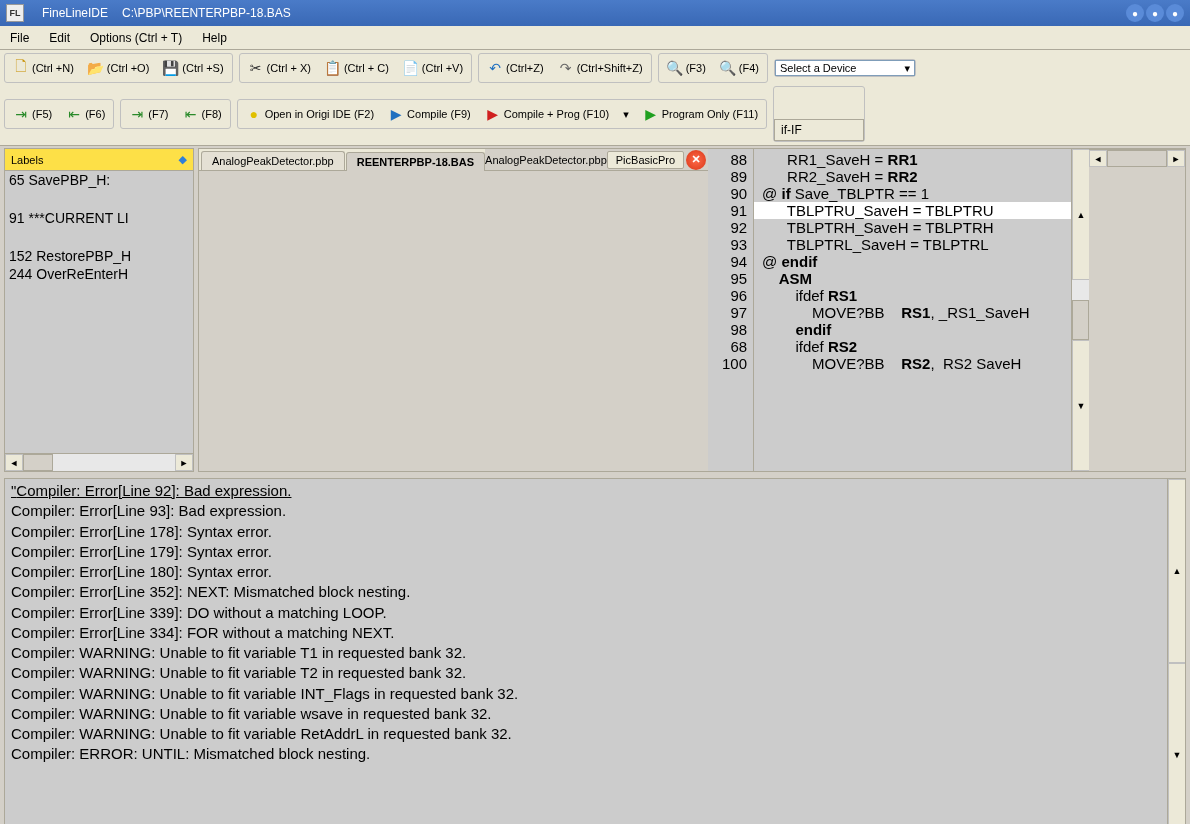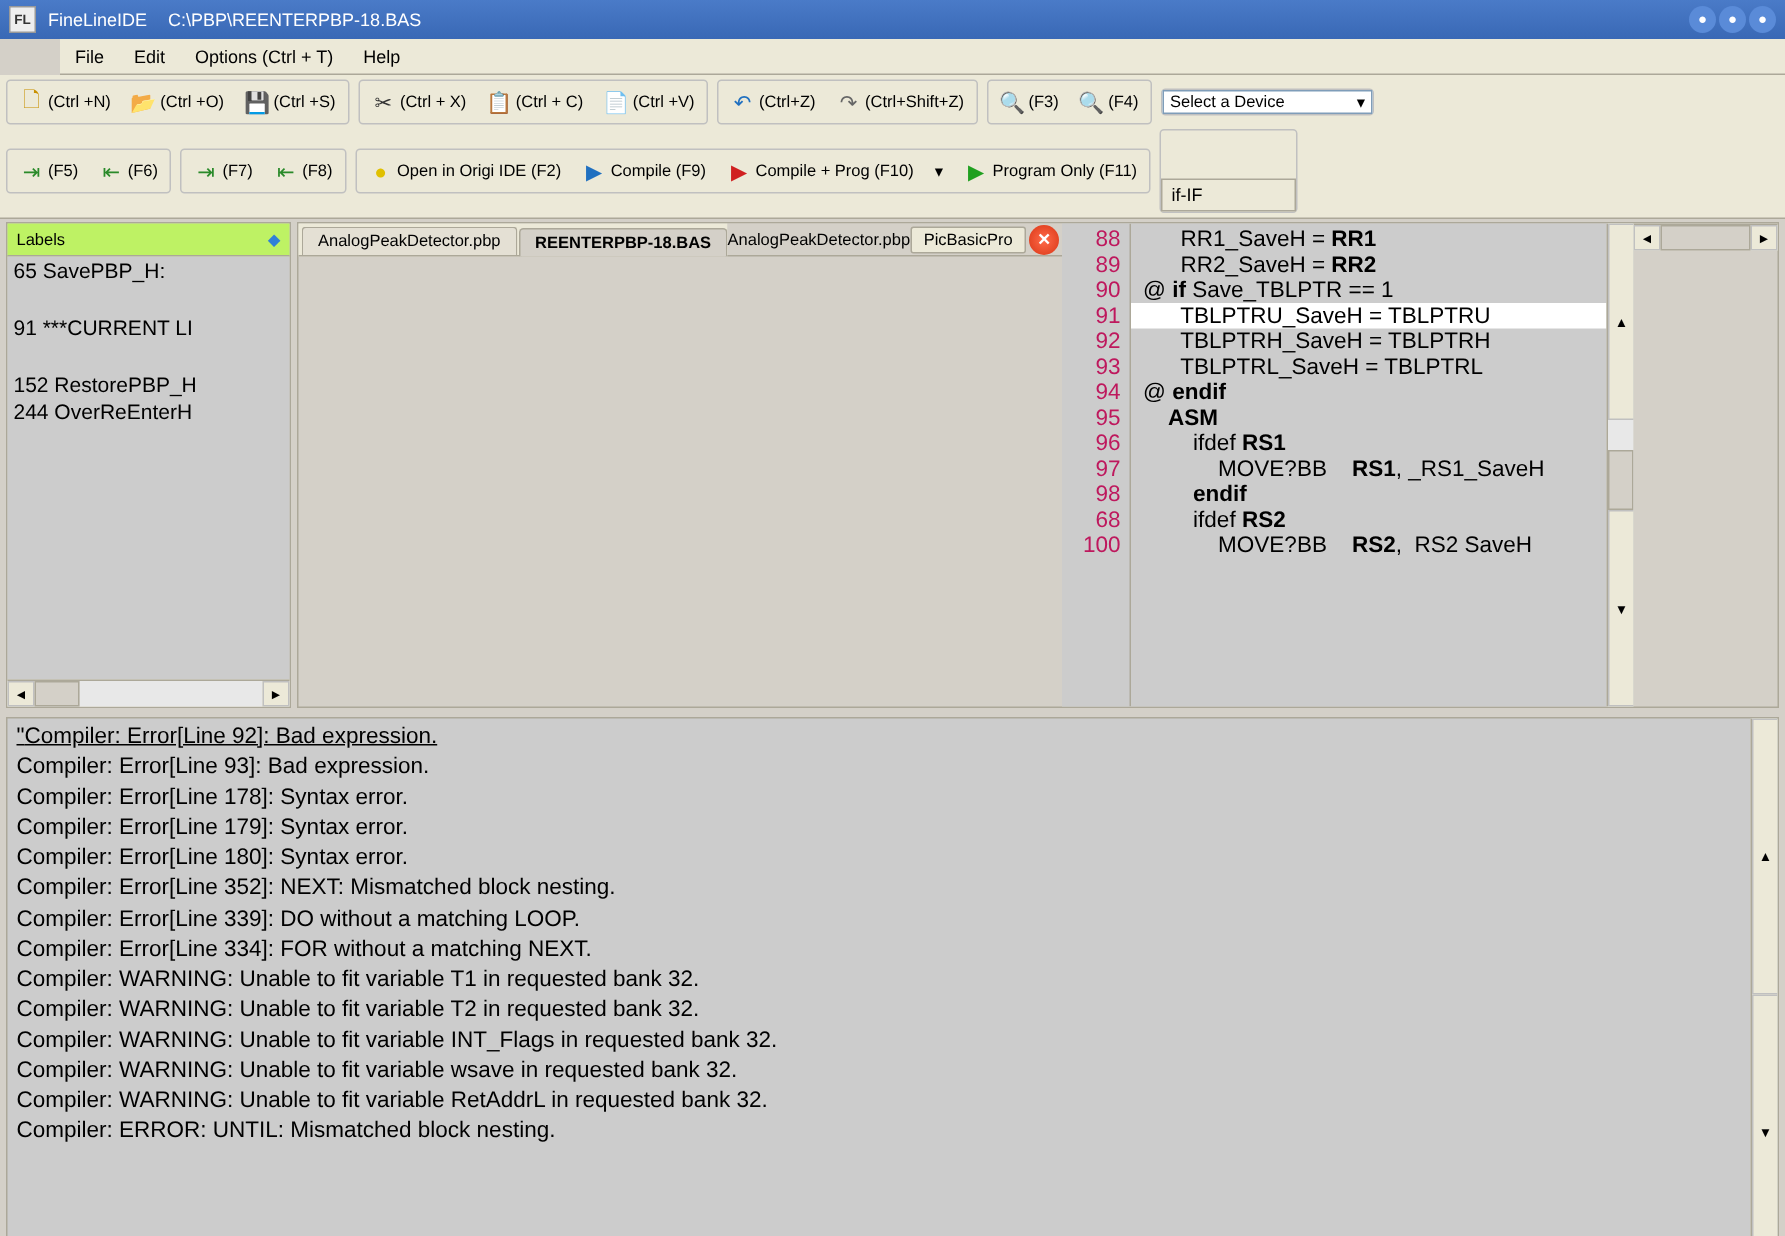--- a/index.html
+++ b/index.html
@@ -7,68 +7,67 @@
 
 .titlebar {
   height: 26px;
   background: linear-gradient(to bottom, #4a7bc8, #3968b5);
   color: white;
   display: flex;
   align-items: center;
   padding: 0 6px;
   font-size: 12px;
 }
-.titlebar .logo { width: 18px; height: 18px; background: #eee; border: 1px solid #999; display: flex; align-items: center; justify-content: center; font-size: 9px; color: #333; margin-right: 8px; font-weight: bold; }
+.titlebar .logo { width: 18px; height: 18px; background: #eee; border: 1px solid #999; display: flex; align-items: center; justify-content: center; font-size: 9px; color: #333; margin-right: 18px; font-weight: bold; }
 .titlebar .title-text { display: flex; gap: 14px; }
 .titlebar .win-controls { margin-left: auto; display: flex; gap: 2px; }
 .titlebar .win-btn { width: 18px; height: 18px; background: #5a8bd8; border-radius: 50%; display:flex; align-items:center; justify-content:center; font-size:10px; cursor:pointer;}
 
 .menubar {
   height: 24px;
   background: #ece9d8;
   border-bottom: 1px solid #aca899;
   display: flex;
   align-items: center;
   font-size: 12px;
-  margin-left: 40px;
 }
 .menubar .menu-item { padding: 3px 10px; cursor: pointer; }
 
 .toolbars { background: #ece9d8; border-bottom: 1px solid #aca899; padding: 3px 4px; }
 .toolbar-row { display: flex; gap: 6px; align-items: center; margin-bottom: 3px; flex-wrap: nowrap; }
 .toolbar-row:last-child { margin-bottom: 0; }
 .toolbar-group { display: flex; gap: 2px; border: 1px solid #c0c0c0; border-radius: 3px; padding: 2px; background: #ece9d8; }
 .tbtn {
   display: flex; align-items: center; gap: 3px;
   padding: 2px 5px; border: 1px solid transparent; border-radius: 2px;
   font-size: 11px; cursor: pointer; height: 24px;
 }
 .tbtn .ico { width: 16px; height: 16px; display:inline-flex; align-items:center; justify-content:center; font-size:14px;}
 .device-select { border:1px solid #7f9db9; height:16px; font-size:11px; padding:2px 4px; width:140px; background:white; display:flex; align-items:center; justify-content:space-between;}
 .if-box { border:1px solid #aca899; height:22px; padding:2px 6px; font-size:12px; background:#ece9d8; display:flex; align-items:center; min-width:90px;margin-top:32px;}
 
 .main-area { display: flex; height: 328px; gap: 4px; padding: 2px 4px; }
 .left-panel { width: 190px; display:flex; flex-direction:column; border:1px solid #aca899;}
-.labels-header { height:22px; background:#bef264; border-bottom:1px solid #aca899; display:flex; align-items:center; padding:0 6px; font-size:11px; justify-content:space-between;}
+.labels-header { height:22px; background:#fde047; border-bottom:1px solid #aca899; display:flex; align-items:center; padding:0 6px; font-size:11px; justify-content:space-between;}
 .labels-list { flex:1; background:#cccccc; font-family: 'Courier New', monospace; font-size:14px; padding:0 4px; overflow:hidden; line-height:1.35;}
 .left-scroll { height:18px; background:#ece9d8; border-top:1px solid #aca899; display:flex;}
 .scroll-btn{width:18px; height:100%; background:#ece9d8; border:1px solid #c0c0c0; display:flex;align-items:center;justify-content:center;font-size:9px;cursor:pointer;}
 .scroll-track{flex:1; background:#e8e8e8;}
 .scroll-thumb{width:30px;height:100%;background:#d4d0c8;border:1px solid #aca899;}
 
 .editor-panel { flex:1; display:flex; flex-direction:row; border:1px solid #aca899;}
 .editor-tabs { height:22px; background:#ece9d8; display:flex; align-items:flex-end; padding-left:2px; gap:1px; border-bottom:1px solid #aca899;}
 .editor-tab { padding:3px 10px; font-size:11px; background:#e4e0d4; border:1px solid #aca899; border-bottom:none; border-radius:3px 3px 0 0; cursor:pointer;}
 .editor-tab.active { background:#d4d0c8; font-weight:bold; position:relative; top:1px;}
 .editor-header { height:22px; background:#d4d0c8; border-bottom:1px solid #aca899; display:flex; align-items:center; font-size:11px; position:relative;}
 .editor-header .fname { flex:1; text-align:center;}
 .editor-header .lang-badge { padding:2px 8px; border:1px solid #aca899; background:#ece9d8; border-radius:2px; margin-right:2px;}
 .editor-header .close { width:20px;height:20px; background:radial-gradient(circle,#ff6b4a,#d93515); border-radius:50%; display:flex;align-items:center;justify-content:center;color:white;font-weight:bold;cursor:pointer; margin-right:2px;}
 .code-body { flex:1; display:flex; background:#cccccc; overflow:hidden; font-family:'Courier New', monospace; font-size:15px; position:relative;}
-.gutter { width:46px; text-align:right; padding:2px 6px 2px 2px; color:#be185d; border-right:1px solid #aca899; background:#cccccc;}
+.gutter { width:46px; text-align:right; padding:2px 6px 2px 2px; color:#000000; border-right:1px solid #aca899; background:#cccccc;}
 .code-lines { flex:1; padding:2px 0; white-space:pre;}
 .code-line { padding:0 8px; }
 .code-line.hl { background:#ffffff;}
 .code-body .vscroll { width:18px; border-left:1px solid #aca899; background:#ece9d8; display:flex; flex-direction:column;}
 .vscroll .scroll-track-v{flex:1;background:#e8e8e8;}
 .vscroll .thumb-v{height:40px;background:#d4d0c8;border:1px solid #aca899;margin-top:20px;}
 .right-marker{position:absolute; top:0; bottom:0; left:850px; width:1px; background:#888;}
 .editor-hscroll{height:18px; display:flex; border-top:1px solid #aca899; background:#ece9d8;}
 
 .bottom-panel { height:370px; border:1px solid #aca899; margin:4px; background:#cccccc; font-family:'Courier New', monospace; font-size:15px; padding:2px 6px; position:relative; overflow:hidden; line-height:1.35;}

